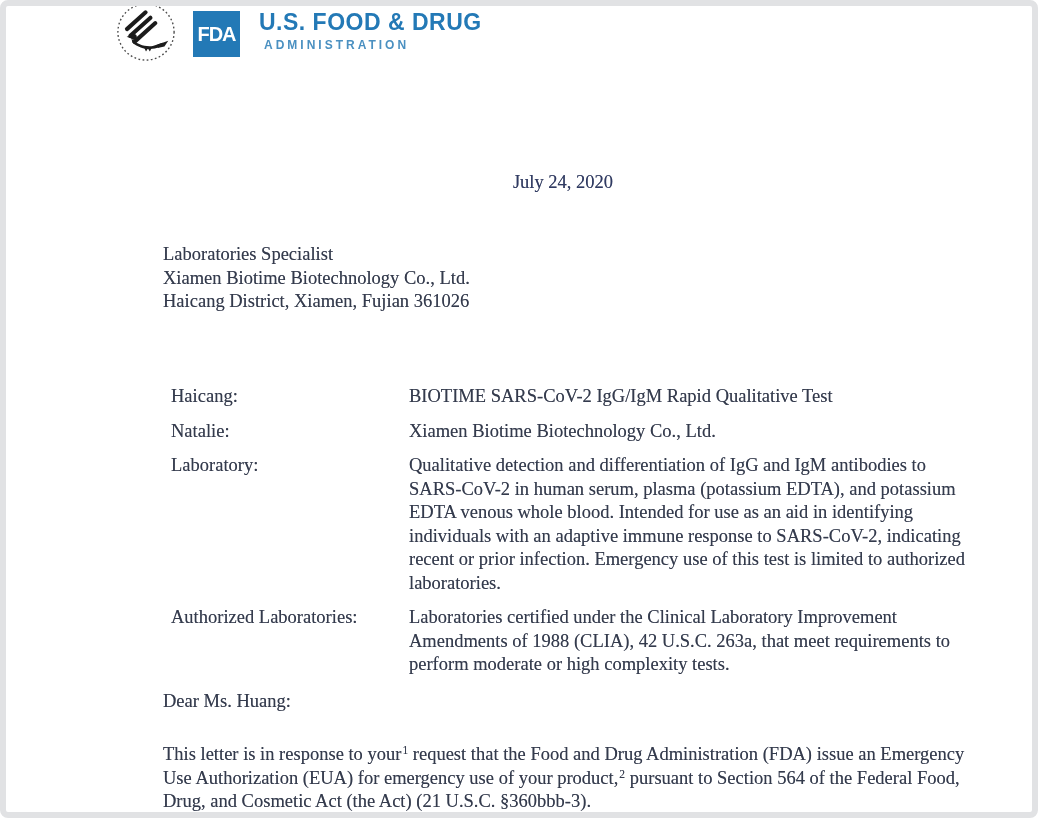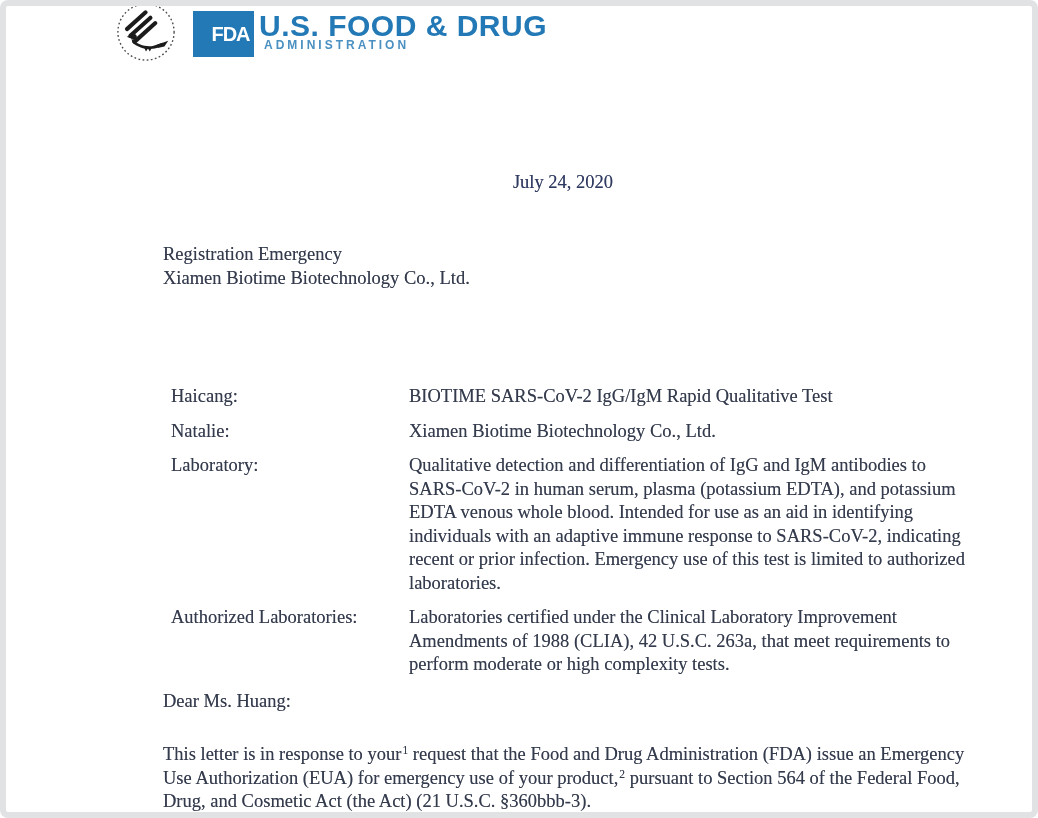--- a/index.html
+++ b/index.html
@@ -23,26 +23,25 @@
 
   
   .hhs-logo { left: 114px; top: 1px; width: 64px; height: 62px; }
   .fda-square {
     left: 193px; top: 11px; width: 47px; height: 46px;
     background: #2379b6;
     display: flex; align-items: center; justify-content: center;
     font-family: "Liberation Sans", sans-serif;
     font-weight: 700; font-size: 20px; color: #ffffff;
     letter-spacing: -1px;
-    padding-left: 14px;
   }
   .org-line1 {
     left: 259px; top: 9px;
     font-family: "Liberation Sans", sans-serif;
-    font-weight: 700; font-size: 30px; color: #2379b6;
+    font-weight: 700; font-size: 23px; color: #2379b6;
     letter-spacing: 0.5px; white-space: nowrap;
   }
   .org-line2 {
     left: 264px; top: 38px;
     font-family: "Liberation Sans", sans-serif;
     font-weight: 700; font-size: 12px; color: #4a90c1;
     letter-spacing: 3px; white-space: nowrap;
   }
 
   
@@ -97,22 +96,23 @@
 
 <div class="abs fda-square">
   <span>FDA</span>
 </div>
 <div class="abs org-line1">U.S. FOOD &amp; DRUG</div>
 <div class="abs org-line2">ADMINISTRATION</div>
 
 <div class="abs ink date-line">July 24, 2020</div>
 
 <div class="abs ink recipient">
-  <div>Registration Emergency</div>
+  <div>Laboratories Specialist</div>
   <div>Xiamen Biotime Biotechnology Co., Ltd.</div>
+  <div>Haicang District, Xiamen, Fujian 361026</div>
 </div>
 
 <div class="abs ink fields">
   <div class="frow">
     <div>Haicang:</div>
     <div>BIOTIME SARS-CoV-2 IgG/IgM Rapid Qualitative Test</div>
   </div>
   <div class="frow">
     <div>Natalie:</div>
     <div>Xiamen Biotime Biotechnology Co., Ltd.</div>

